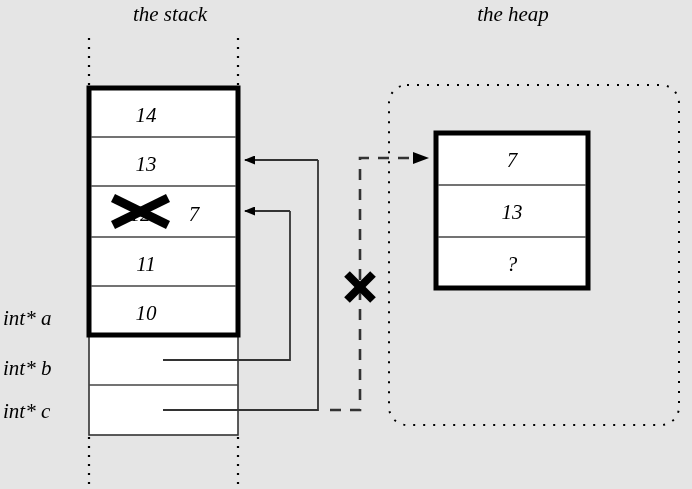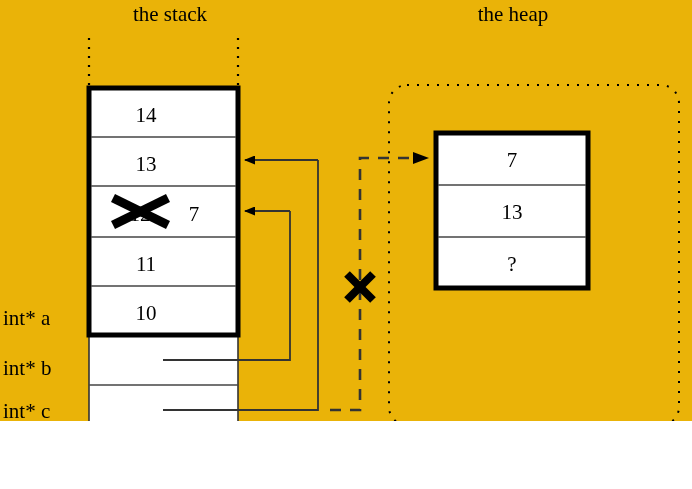--- a/index.html
+++ b/index.html
@@ -3,24 +3,25 @@
 <meta charset="utf-8">
 <style>
   html, body {
     margin: 0;
     padding: 0;
     background: #ffffff;
   }
   #diagram-root {
     position: relative;
     width: 692px;
-    height: 421px;
-    background: #eab308;
+    height: 489px;
+    background: #e5e5e5;
     font-family: "Liberation Serif", "DejaVu Serif", serif;
     overflow: hidden;
+    font-style: italic;
   }
   svg#memory-diagram {
     display: block;
     width: 692px;
     height: 489px;
   }
   text {
     font-family: "Liberation Serif", "DejaVu Serif", serif;
     fill: #000000;
   }

